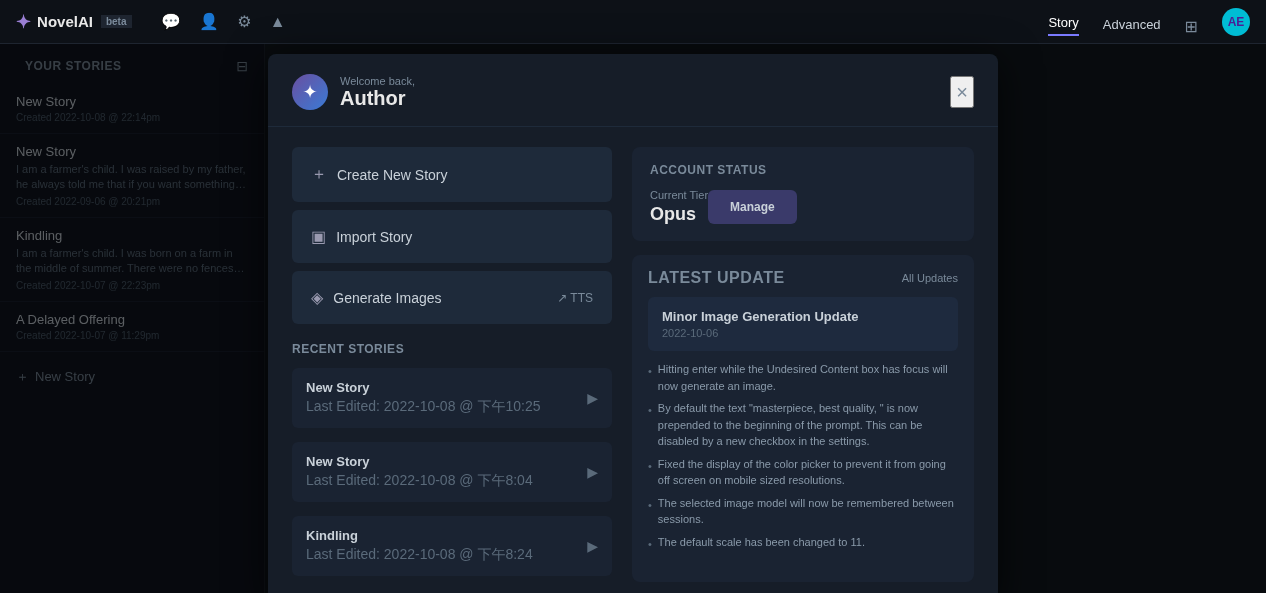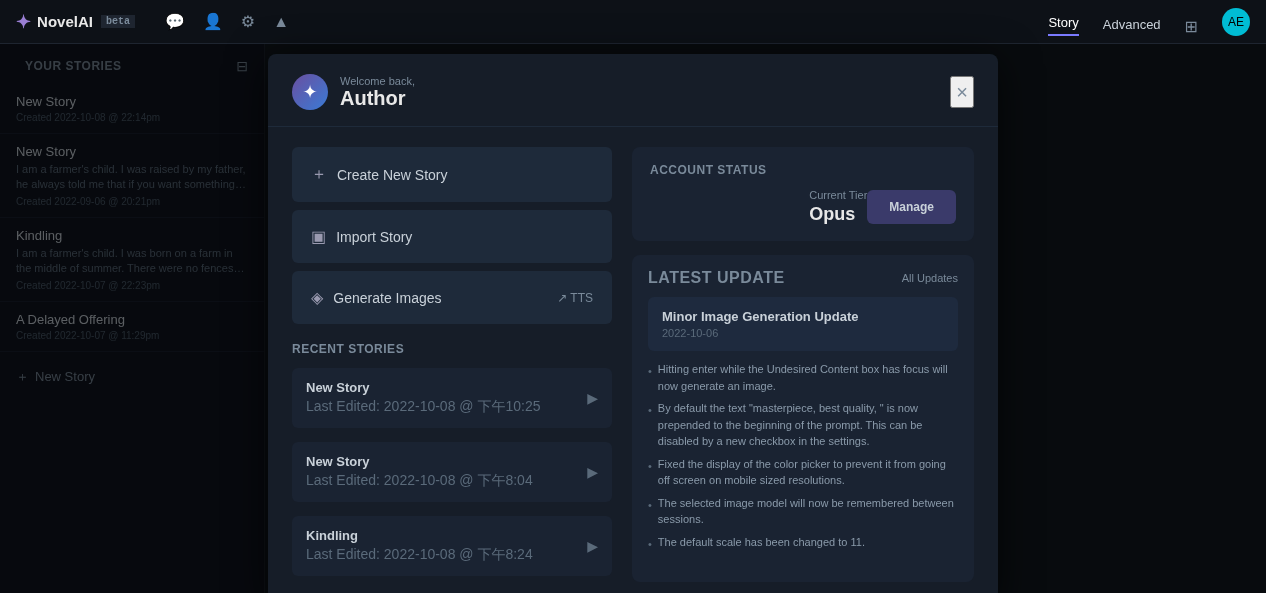--- a/index.html
+++ b/index.html
@@ -36,21 +36,20 @@
       color: #9a7fd4;
       font-size: 18px;
     }
     .beta-badge {
       font-size: 10px;
       color: #7a8a9a;
       background: #1e2530;
       border-radius: 0;
       padding: 1px 5px;
       margin-left: 2px;
-      font-family: Liberation Mono, monospace;
     }
     .navbar-icons {
       display: flex;
       align-items: center;
       gap: 18px;
       margin-left: 30px;
     }
     .nav-icon {
       color: #7a8a9a;
       font-size: 16px;
@@ -78,22 +77,22 @@
     }
     .navbar-avatar {
       width: 28px;
       height: 28px;
       background: #00bcd4;
       border-radius: 50%;
       display: flex;
       align-items: center;
       justify-content: center;
       font-size: 12px;
-      font-weight: normal;
-      color: #000000;
+      font-weight: bold;
+      color: #4c1d95;
     }
 
     
     .main-layout {
       display: flex;
       height: calc(593px - 44px);
     }
 
     
     .sidebar {
@@ -329,21 +328,21 @@
       font-size: 12px;
       color: #7a8a9a;
       font-weight: 600;
       text-transform: uppercase;
       letter-spacing: 0.5px;
       margin-bottom: 12px;
     }
     .tier-row {
       display: flex;
       align-items: center;
-      justify-content: flex-end;
+      justify-content: flex-start;
     }
     .tier-label {
       font-size: 11px;
       color: #7a8a9a;
       margin-bottom: 3px;
     }
     .tier-name {
       font-size: 18px;
       font-weight: 700;
       color: #e8e8e8;

